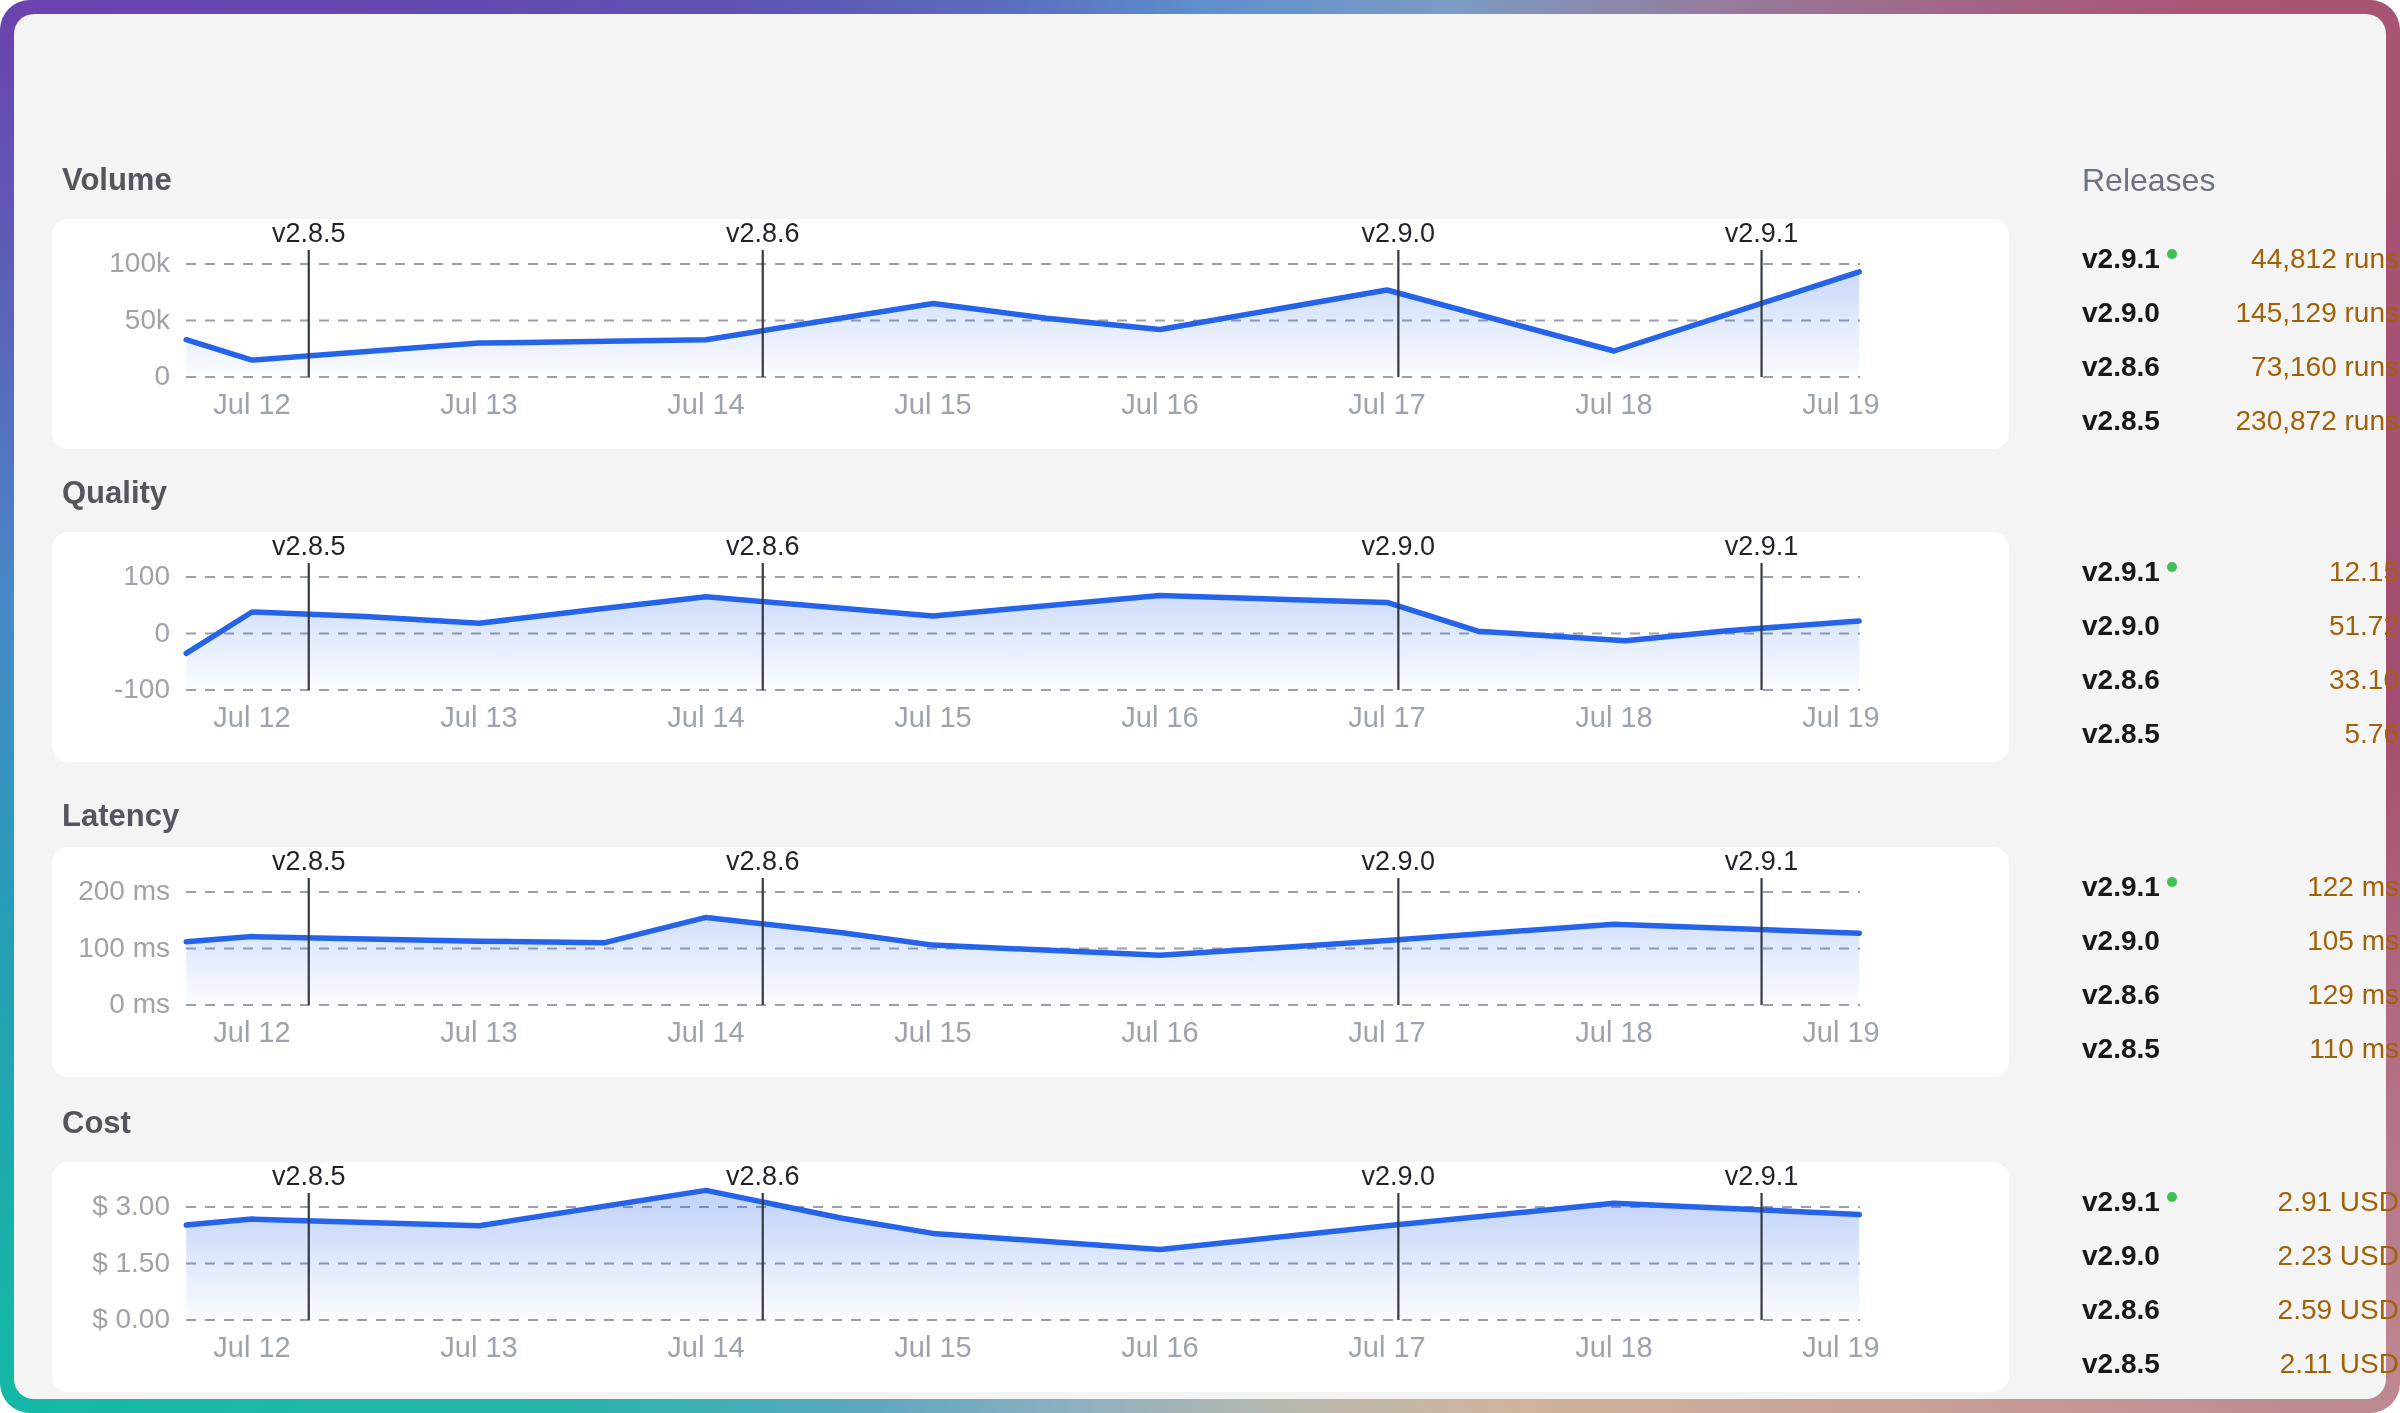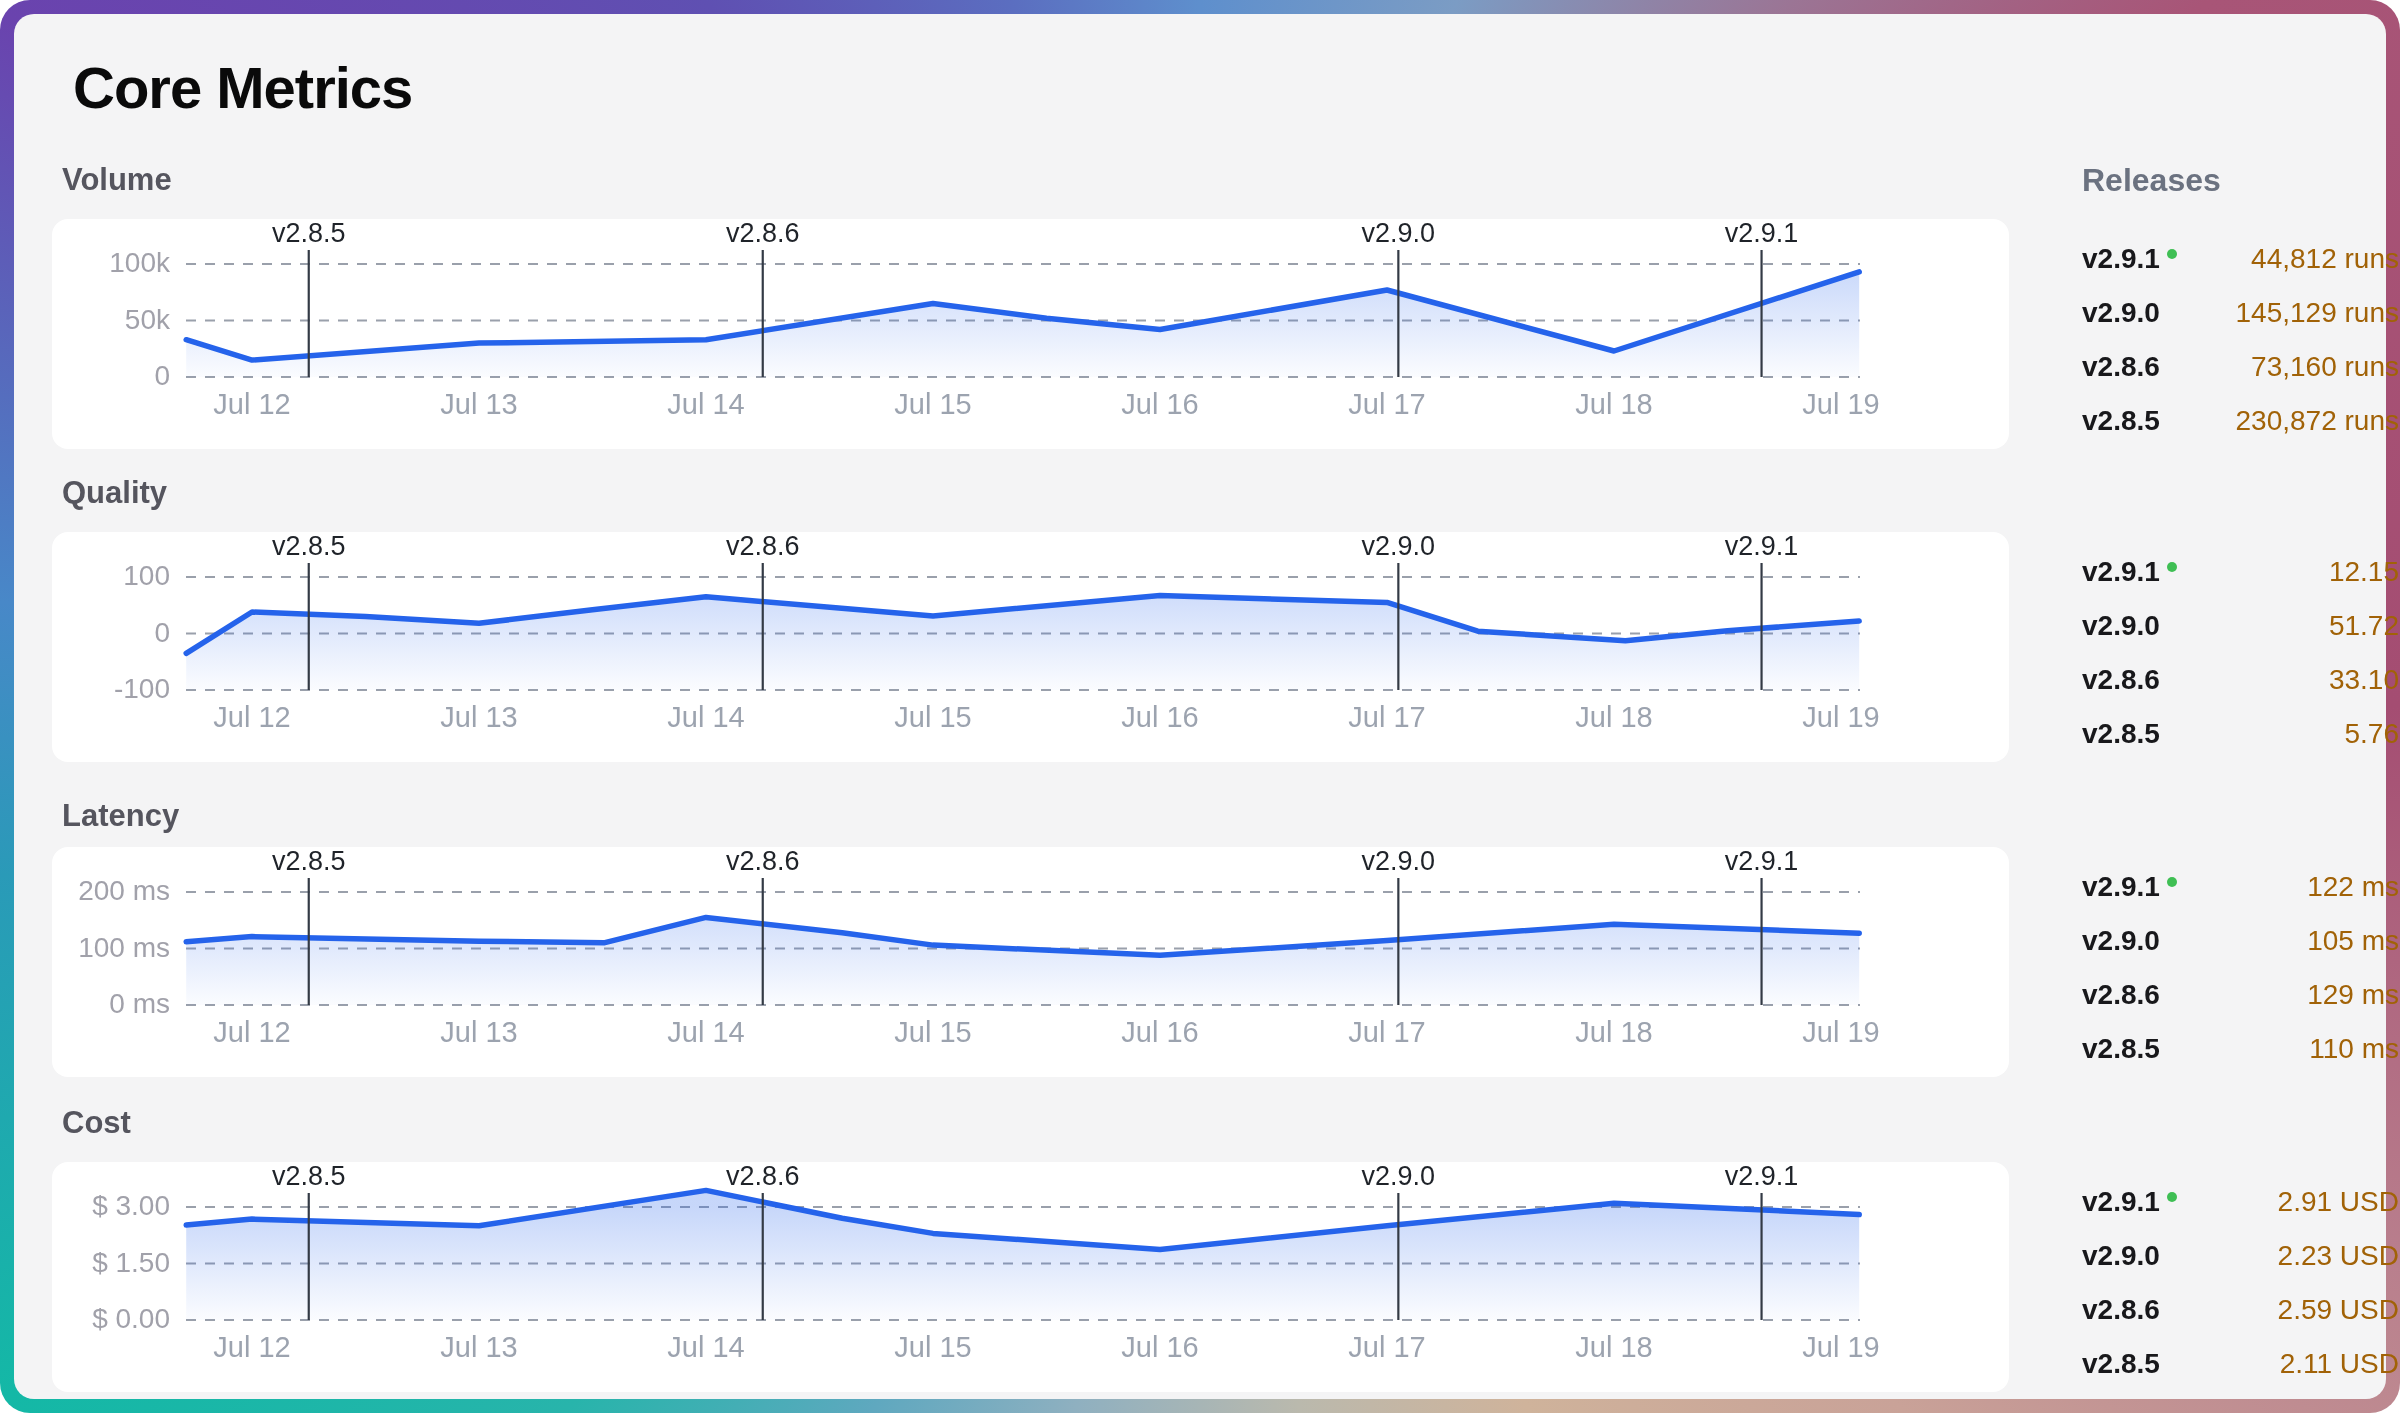--- a/index.html
+++ b/index.html
@@ -30,21 +30,21 @@
     position:absolute;left:48px;width:400px;height:40px;
     font-size:31px;font-weight:bold;color:#55555e;
   }
   .chart-card{
     position:absolute;left:38px;width:1957px;height:230px;
     background:#ffffff;border-radius:16px;
   }
   .chart-card svg{position:absolute;left:0;top:0;}
   .releases-heading{
     position:absolute;left:2068px;top:148px;
-    font-size:32px;font-weight:bold;color:#6b7280;text-align:center;
+    font-size:32px;font-weight:normal;color:#6b7280;text-align:center;
   }
   .release-group{position:absolute;left:2068px;width:317px;}
   .release-row{
     position:relative;height:54px;display:flex;align-items:center;
     justify-content:space-between;
   }
   .release-version{
     font-size:28px;font-weight:bold;color:#18181b;white-space:nowrap;
   }
   .release-dot{
@@ -53,21 +53,20 @@
   }
   .release-value{
     font-size:28px;color:#a16207;white-space:nowrap;
   }
 </style>
 </head>
 <body>
 
 <div class="frame">
   <div class="page">
-    <div class="page-title">Core Metrics</div>
     <div class="releases-heading">Releases</div>
     <div id="sections-root">
         <div class="section-label" style="top: 148px;">Volume</div>
         <div class="chart-card" style="top: 205px;">
           <svg width="1957" height="230" viewBox="0 0 1957 230">
             <defs>
               <linearGradient id="grad0" gradientUnits="userSpaceOnUse" x1="0" y1="45" x2="0" y2="158">
                 <stop offset="0%" stop-color="rgba(37,99,235,0.26)"></stop>
                 <stop offset="100%" stop-color="rgba(37,99,235,0.02)"></stop>
               </linearGradient>

